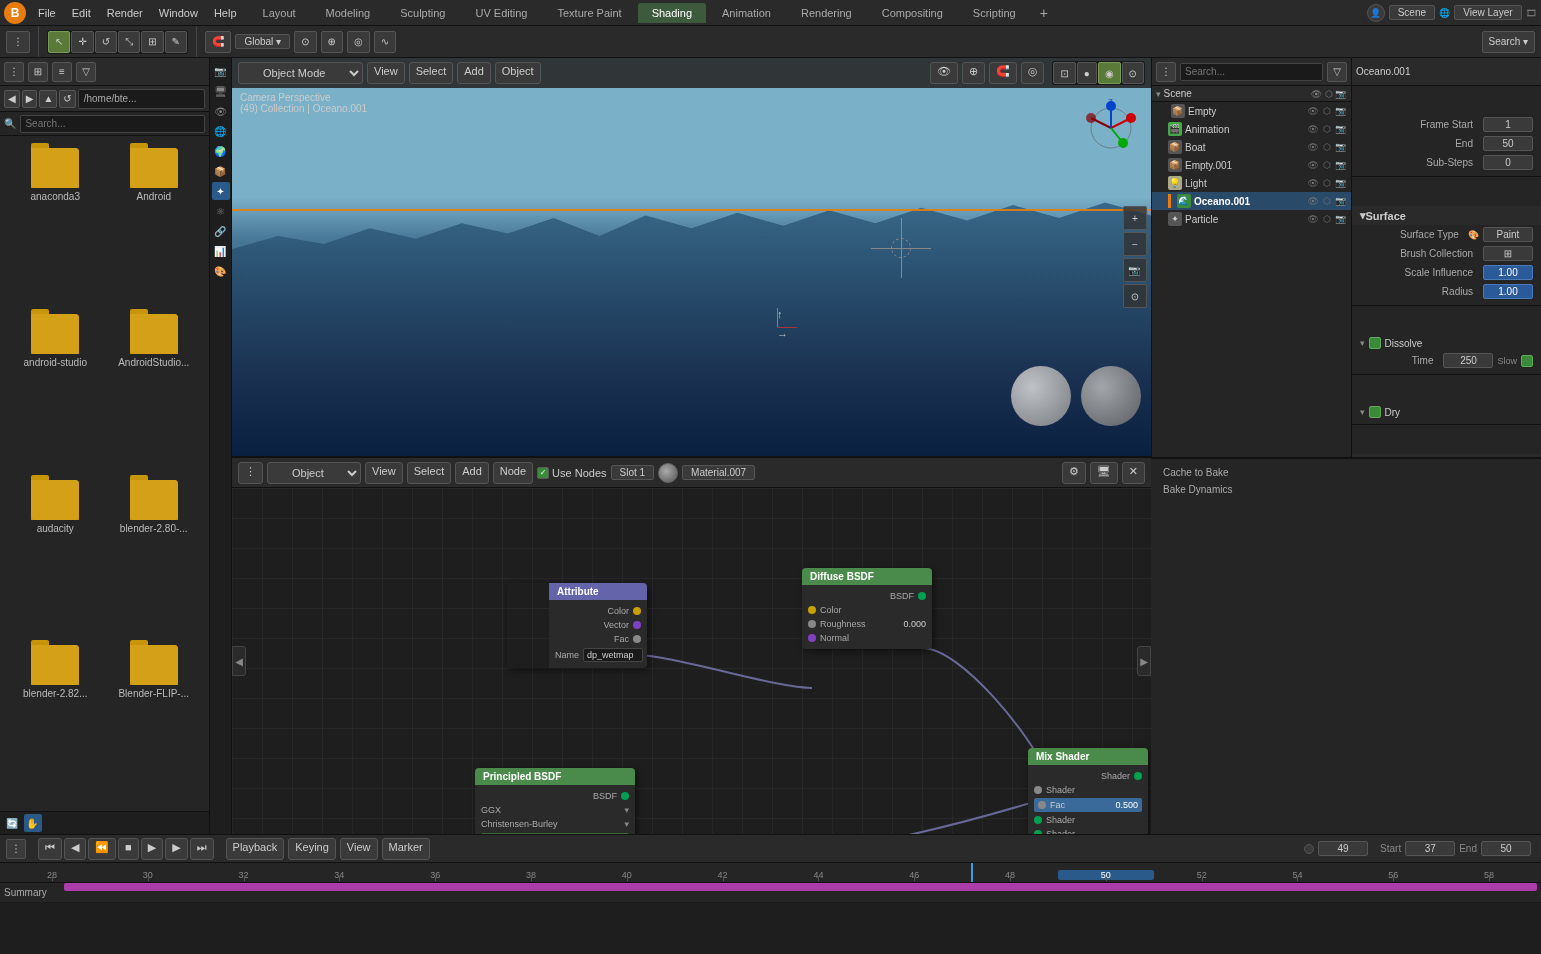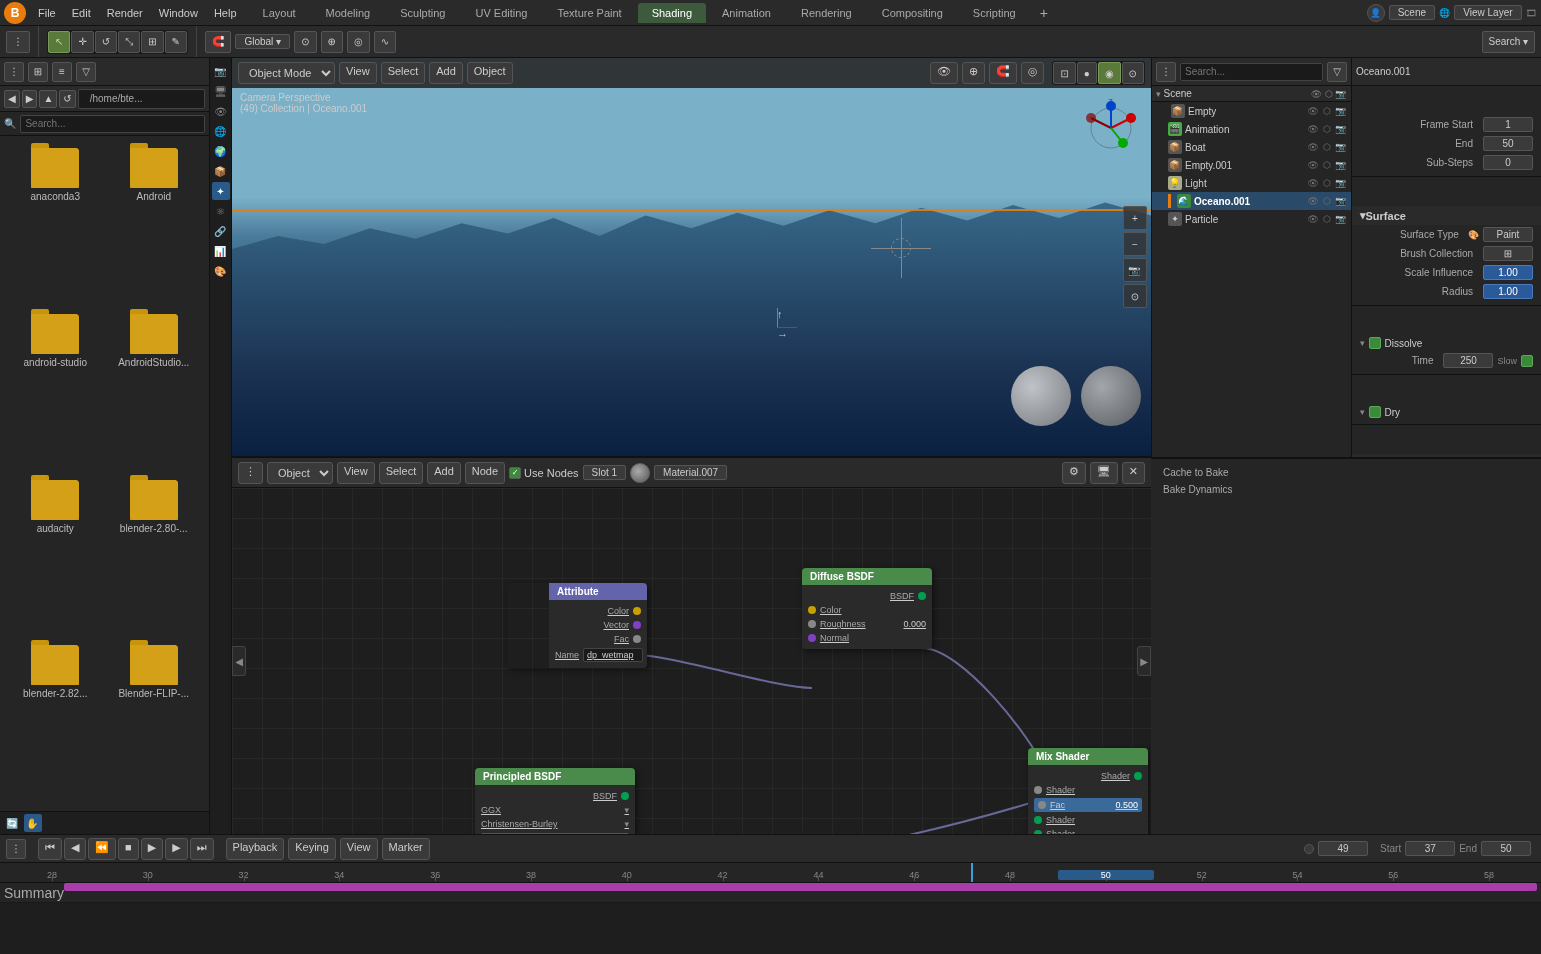--- a/index.html
+++ b/index.html
@@ -110,21 +110,21 @@
       padding: 0 4px;
       gap: 2px;
       border-bottom: 1px solid #111;
     }
     .path-box {
       flex: 1;
       background: #1a1a1a;
       border: 1px solid #444;
       border-radius: 2px;
       height: 20px;
-      padding: 0 11px;
+      padding: 0 5px;
       color: #aaa;
       font-size: 10px;
       display: flex; align-items: center;
     }
     .search-row {
       display: flex;
       align-items: center;
       background: #252525;
       height: 24px;
       padding: 0 4px;
@@ -212,21 +212,21 @@
       padding: 0 6px;
       gap: 4px;
       z-index: 10;
     }
     .mode-select {
       background: #3a3a3a;
       border: 1px solid #555;
       border-radius: 3px;
       color: #ccc;
       font-size: 11px;
-      padding: 2px 6px;
+      padding: 2px 20px;
       height: 22px;
     }
     .vp-btn {
       background: #3a3a3a;
       border: 1px solid #555;
       border-radius: 3px;
       color: #ccc;
       font-size: 11px;
       padding: 2px 6px;
       height: 22px;
@@ -339,21 +339,20 @@
     .node-header {
       padding: 3px 8px;
       font-size: 10px;
       font-weight: bold;
       color: #fff;
       display: flex; align-items: center; gap: 4px;
     }
     .node-body {
       background: #2a2a2a;
       padding: 4px 6px;
-      text-decoration: underline;
     }
     .node-row {
       display: flex;
       align-items: center;
       padding: 2px 0;
       gap: 4px;
     }
     .socket {
       width: 8px; height: 8px;
       border-radius: 50%;
@@ -1332,20 +1331,20 @@
         <div class="frame-marker"><span>54</span></div>
         <div class="frame-marker"><span>56</span></div>
         <div class="frame-marker"><span>58</span></div>
       </div>
 
       <div class="timeline-current" style="left:63%;"></div>
     </div>
 
     <div class="timeline-tracks">
       <div class="timeline-track" style="background:#252525;">
-        <span style="font-size:14px;color:#aaa;width:60px;flex-shrink:0;">Summary</span>
+        <span style="font-size:10px;color:#aaa;width:60px;flex-shrink:0;">Summary</span>
         <div style="flex:1;position:relative;height:100%;">
           <div class="summary-bar" style="width:100%;margin:0;"></div>
         </div>
       </div>
     </div>
   </div>
 </div>
 
 </body></html>

